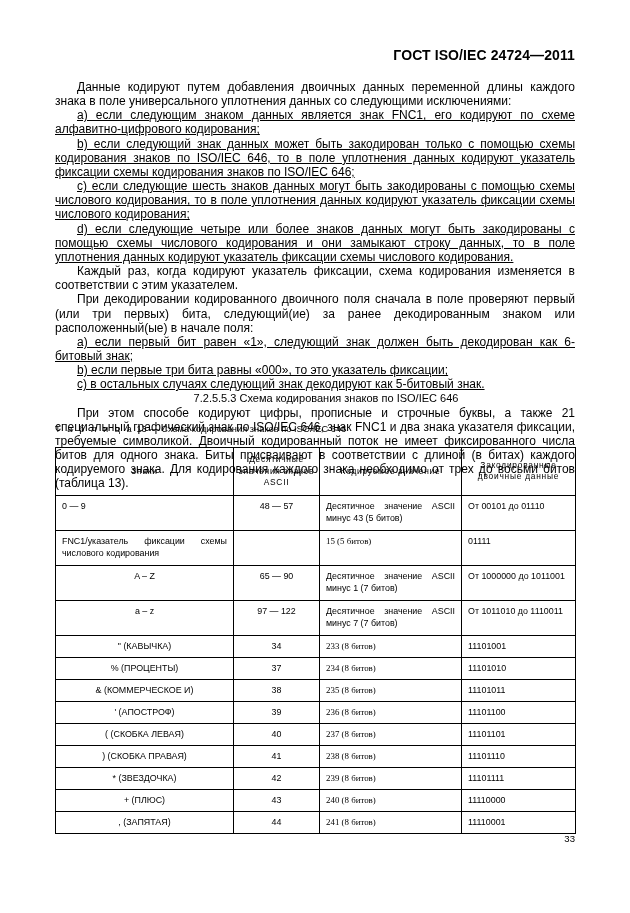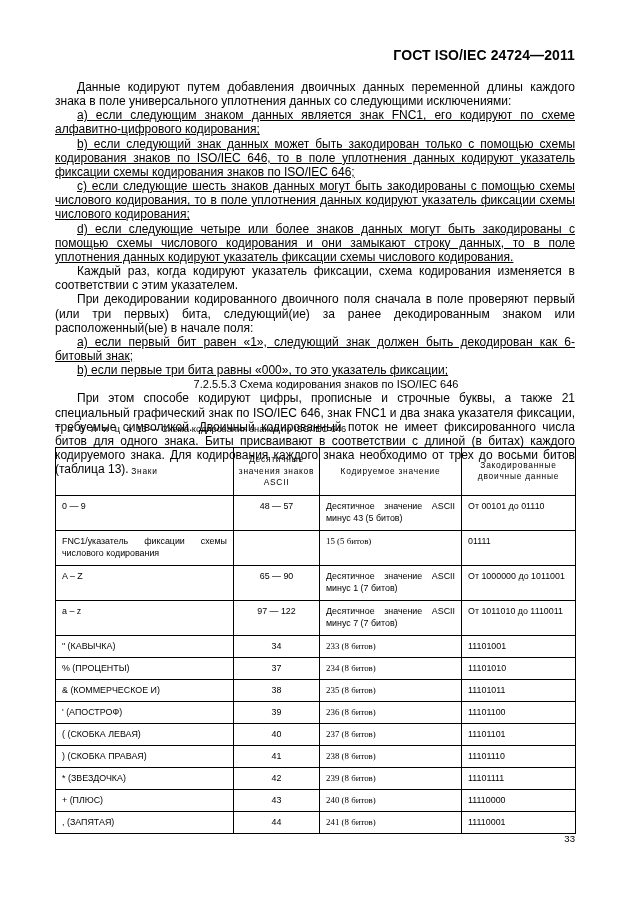--- a/index.html
+++ b/index.html
@@ -102,21 +102,21 @@
   .col-sign   { width: 178px; }
   .col-ascii  { width: 86px;  }
   .col-coded  { width: 142px; }
   .col-binary { width: 114px; }
 
   .cell-sign {
     text-align: justify;
     text-justify: inter-word;
     line-height: 12.4px;
   }
-  .cell-sign.one-line { text-align: left; }
+  .cell-sign.one-line { text-align: center; }
   .cell-ascii {
     text-align: center;
     line-height: 12.4px;
   }
   .cell-coded {
     text-align: justify;
     text-justify: inter-word;
     line-height: 12.4px;
   }
   .cell-coded.one-line { text-align: left; font-family: Liberation Serif, serif; }
@@ -149,20 +149,21 @@
   <div class="body-block">
     <p class="para">Данные кодируют путем добавления двоичных данных переменной длины каждого знака в поле универсального уплотнения данных со следующими исключениями:</p>
     <p class="para listitem">a) если следующим знаком данных является знак FNC1, его кодируют по схеме алфавитно-цифрового кодирования;</p>
     <p class="para listitem">b) если следующий знак данных может быть закодирован только с помощью схемы кодирования знаков по ISO/IEC 646, то в поле уплотнения данных кодируют указатель фиксации схемы кодирования знаков по ISO/IEC 646;</p>
     <p class="para listitem">c) если следующие шесть знаков данных могут быть закодированы с помощью схемы числового кодирования, то в поле уплотнения данных кодируют указатель фиксации схемы числового кодирования;</p>
     <p class="para listitem">d) если следующие четыре или более знаков данных могут быть закодированы с помощью схемы числового кодирования и они замыкают строку данных, то в поле уплотнения данных кодируют указатель фиксации схемы числового кодирования.</p>
     <p class="para">Каждый раз, когда кодируют указатель фиксации, схема кодирования изменяется в соответствии с этим указателем.</p>
     <p class="para">При декодировании кодированного двоичного поля сначала в поле проверяют первый (или три первых) бита, следующий(ие) за ранее декодированным знаком или расположенный(ые) в начале поля:</p>
     <p class="para listitem">a) если первый бит равен «1», следующий знак должен быть декодирован как 6-битовый знак;</p>
     <p class="para listitem">b) если первые три бита равны «000», то это указатель фиксации;</p>
+    <p class="para listitem">c) в остальных случаях следующий знак декодируют как 5-битовый знак.</p>
     <p class="heading">7.2.5.5.3 Схема кодирования знаков по ISO/IEC 646</p>
     <p class="para">При этом способе кодируют цифры, прописные и строчные буквы, а также 21 специальный графический знак по ISO/IEC 646, знак FNC1 и два знака указателя фиксации, требуемые символикой. Двоичный кодированный поток не имеет фиксированного числа битов для одного знака. Биты присваивают в соответствии с длиной (в битах) каждого кодируемого знака. Для кодирования каждого знака необходимо от трех до восьми битов (таблица 13).</p>
   </div>
 
   <div class="table-caption">
     <span class="tword">Т а б л и ц а</span>
     <span>13 — Схема кодирования знаков по ISO/IEC 646</span>
   </div>
 
   <table class="data-table">

